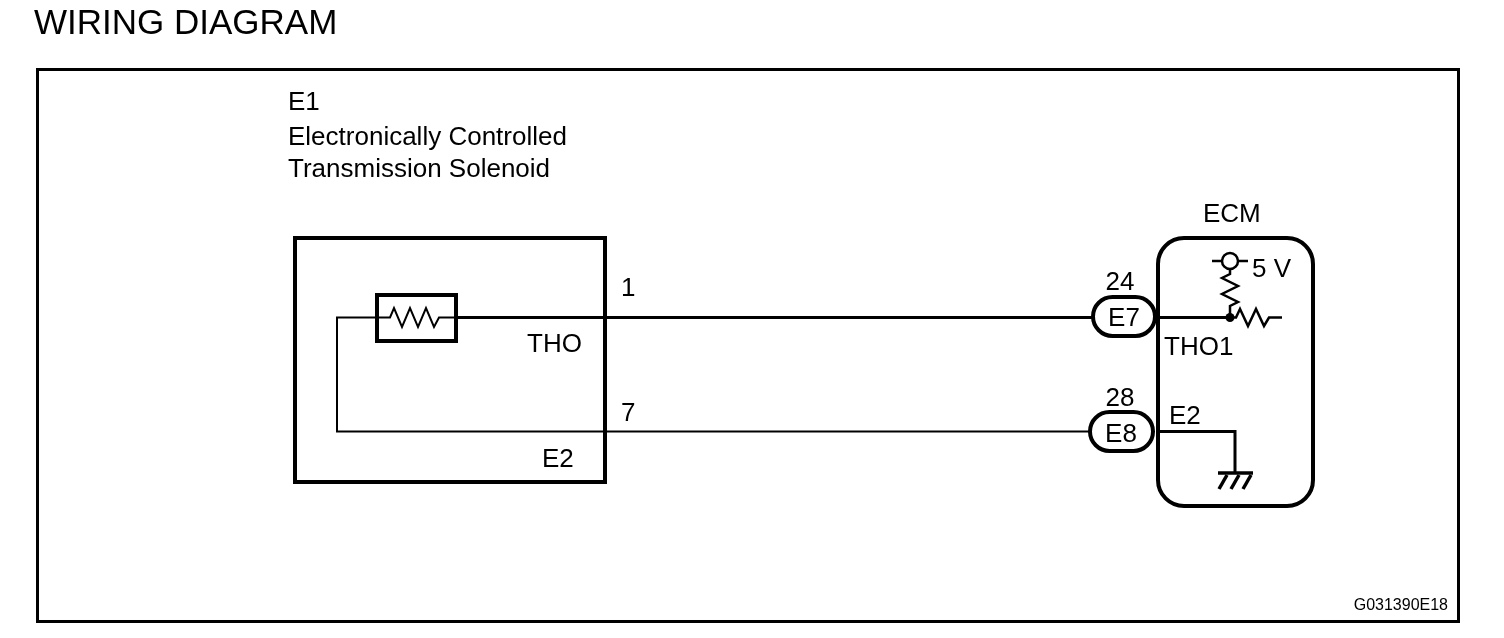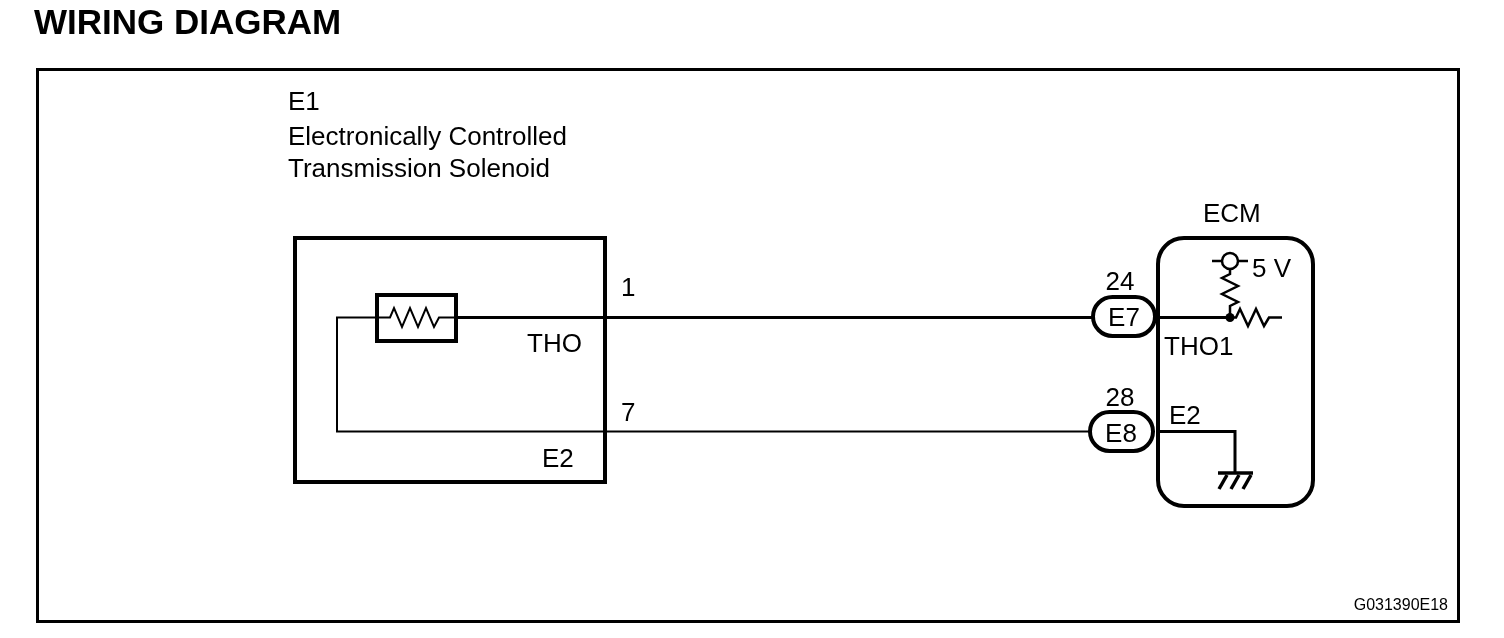--- a/index.html
+++ b/index.html
@@ -11,21 +11,21 @@
     font-family: "Liberation Sans", sans-serif;
     position: relative;
     overflow: hidden;
   }
   .page-title {
     position: absolute;
     left: 34px;
     top: 2px;
     margin: 0;
     font-size: 35px;
-    font-weight: bold;
+    font-weight: normal;
     color: #000000;
     letter-spacing: 0px;
   }
   svg.diagram {
     position: absolute;
     left: 0;
     top: 0;
   }
   svg.diagram text {
     fill: #000000;

